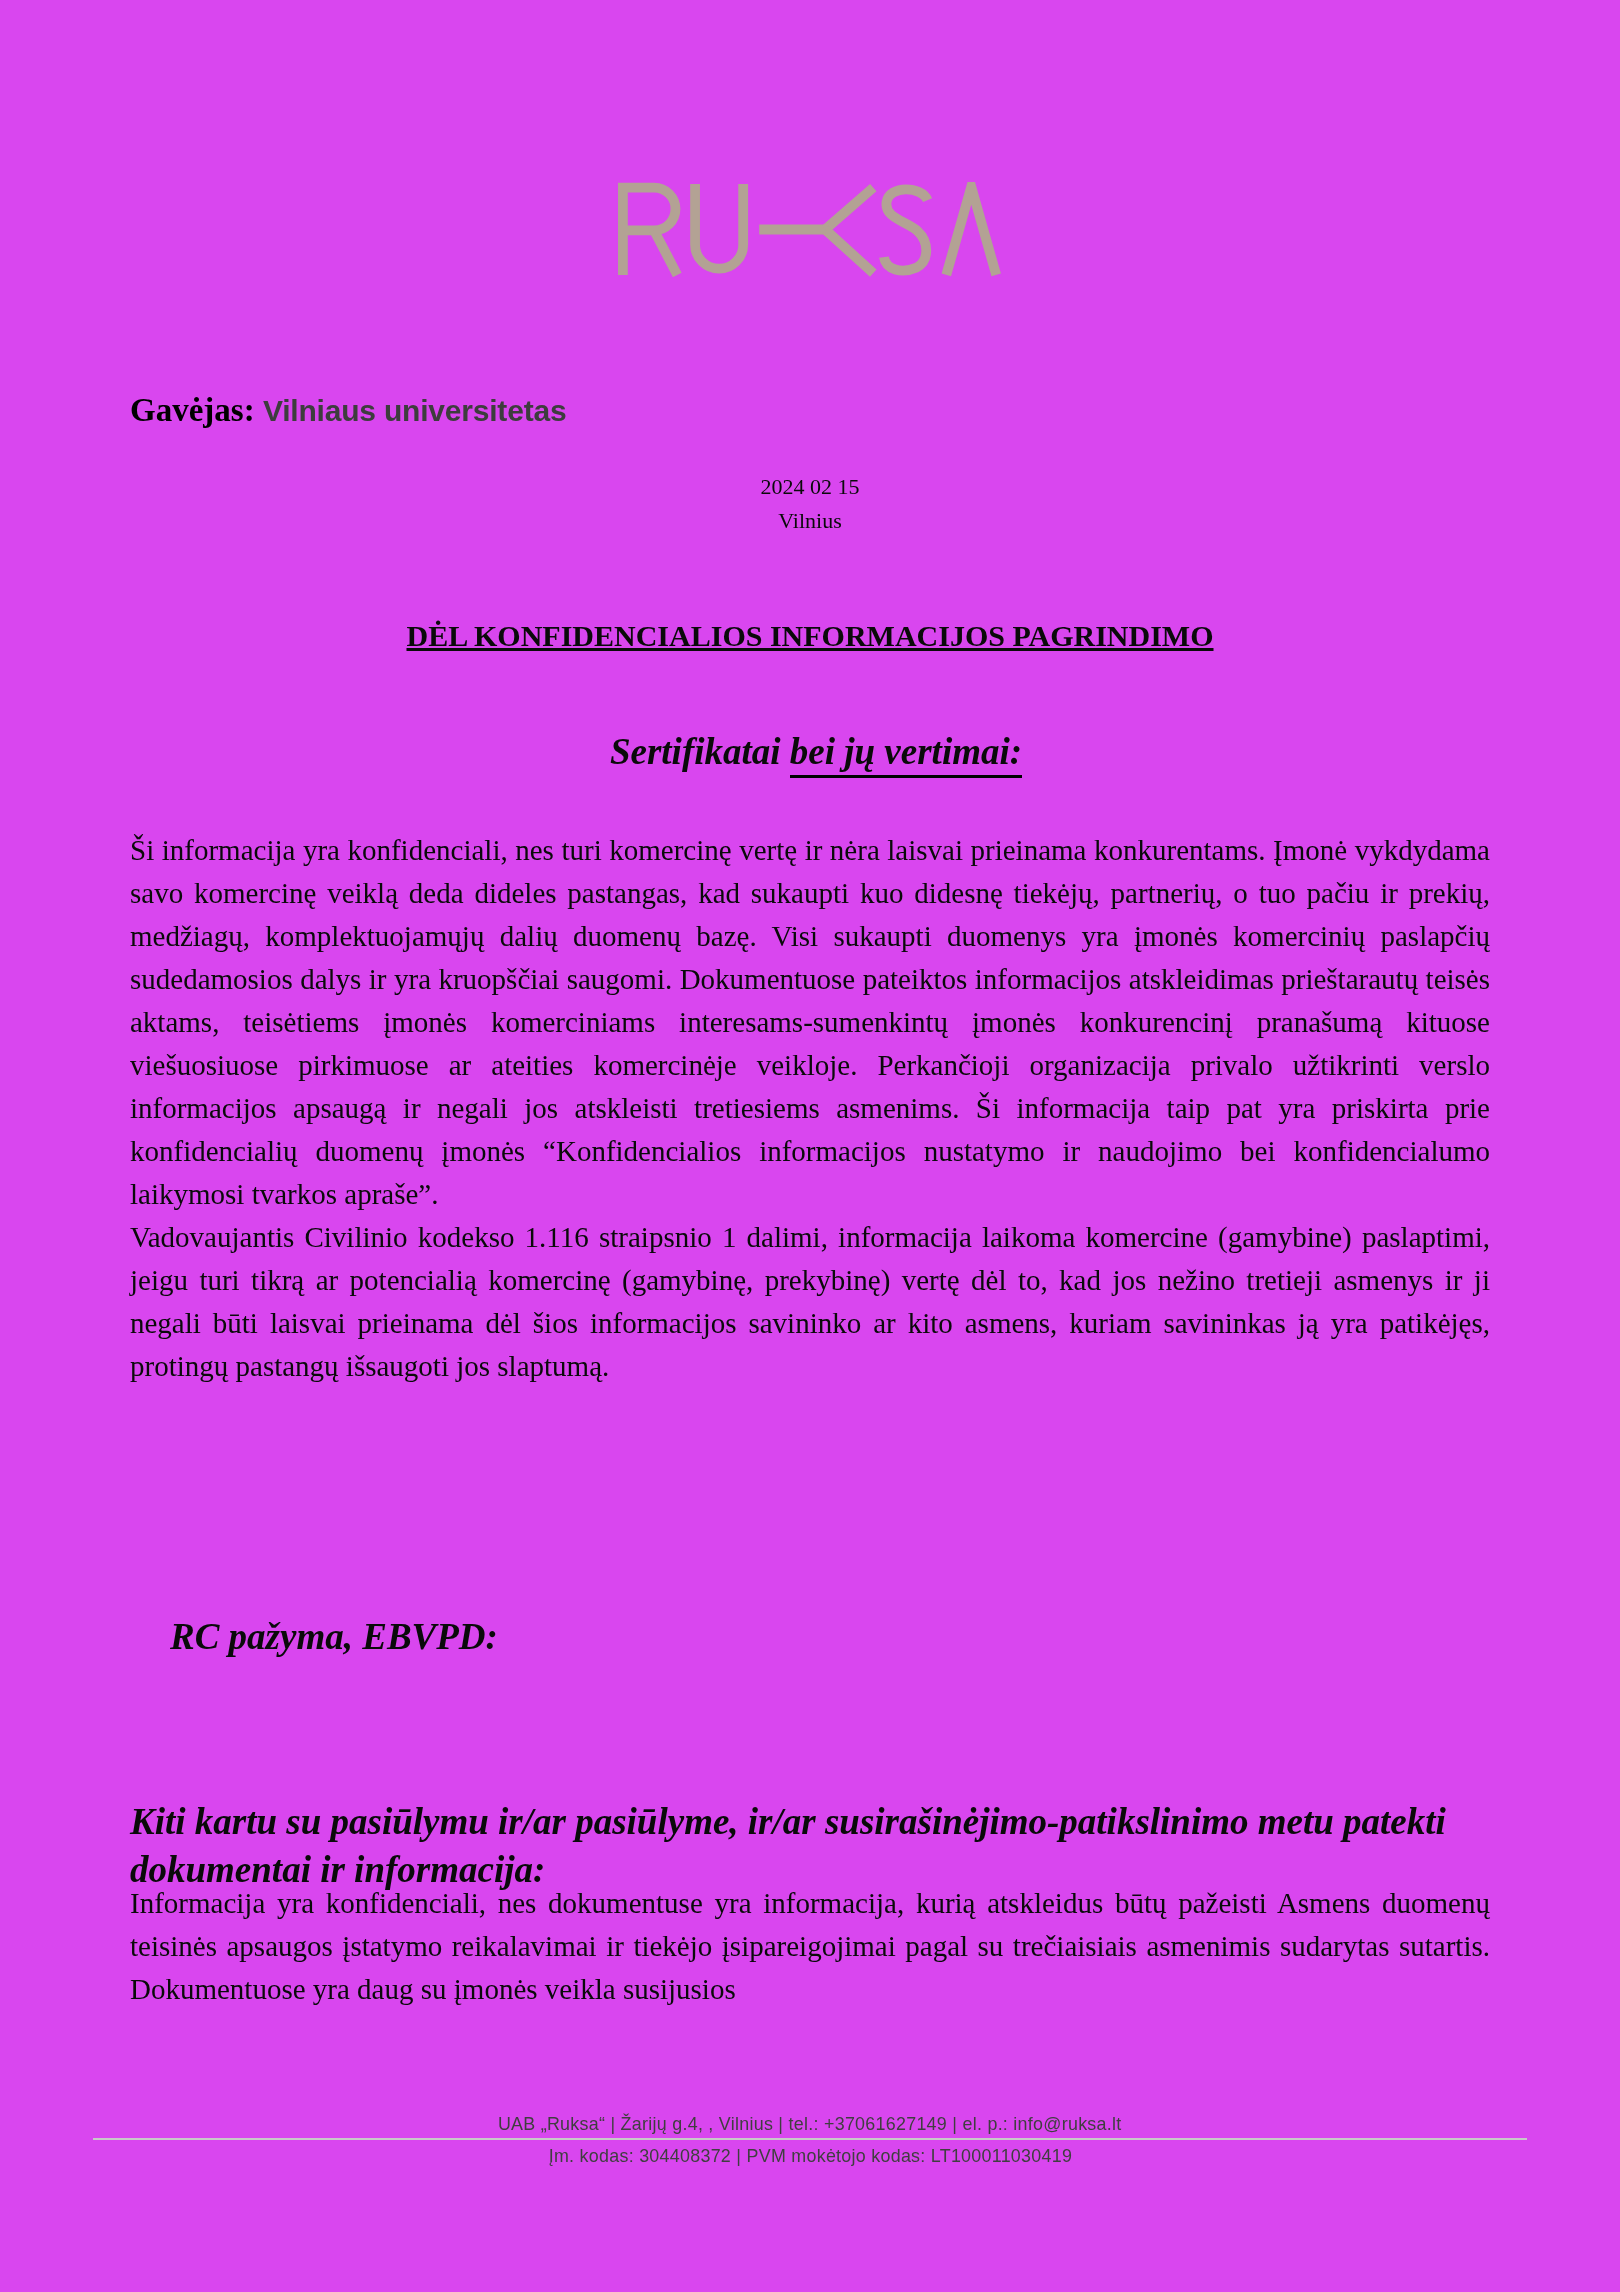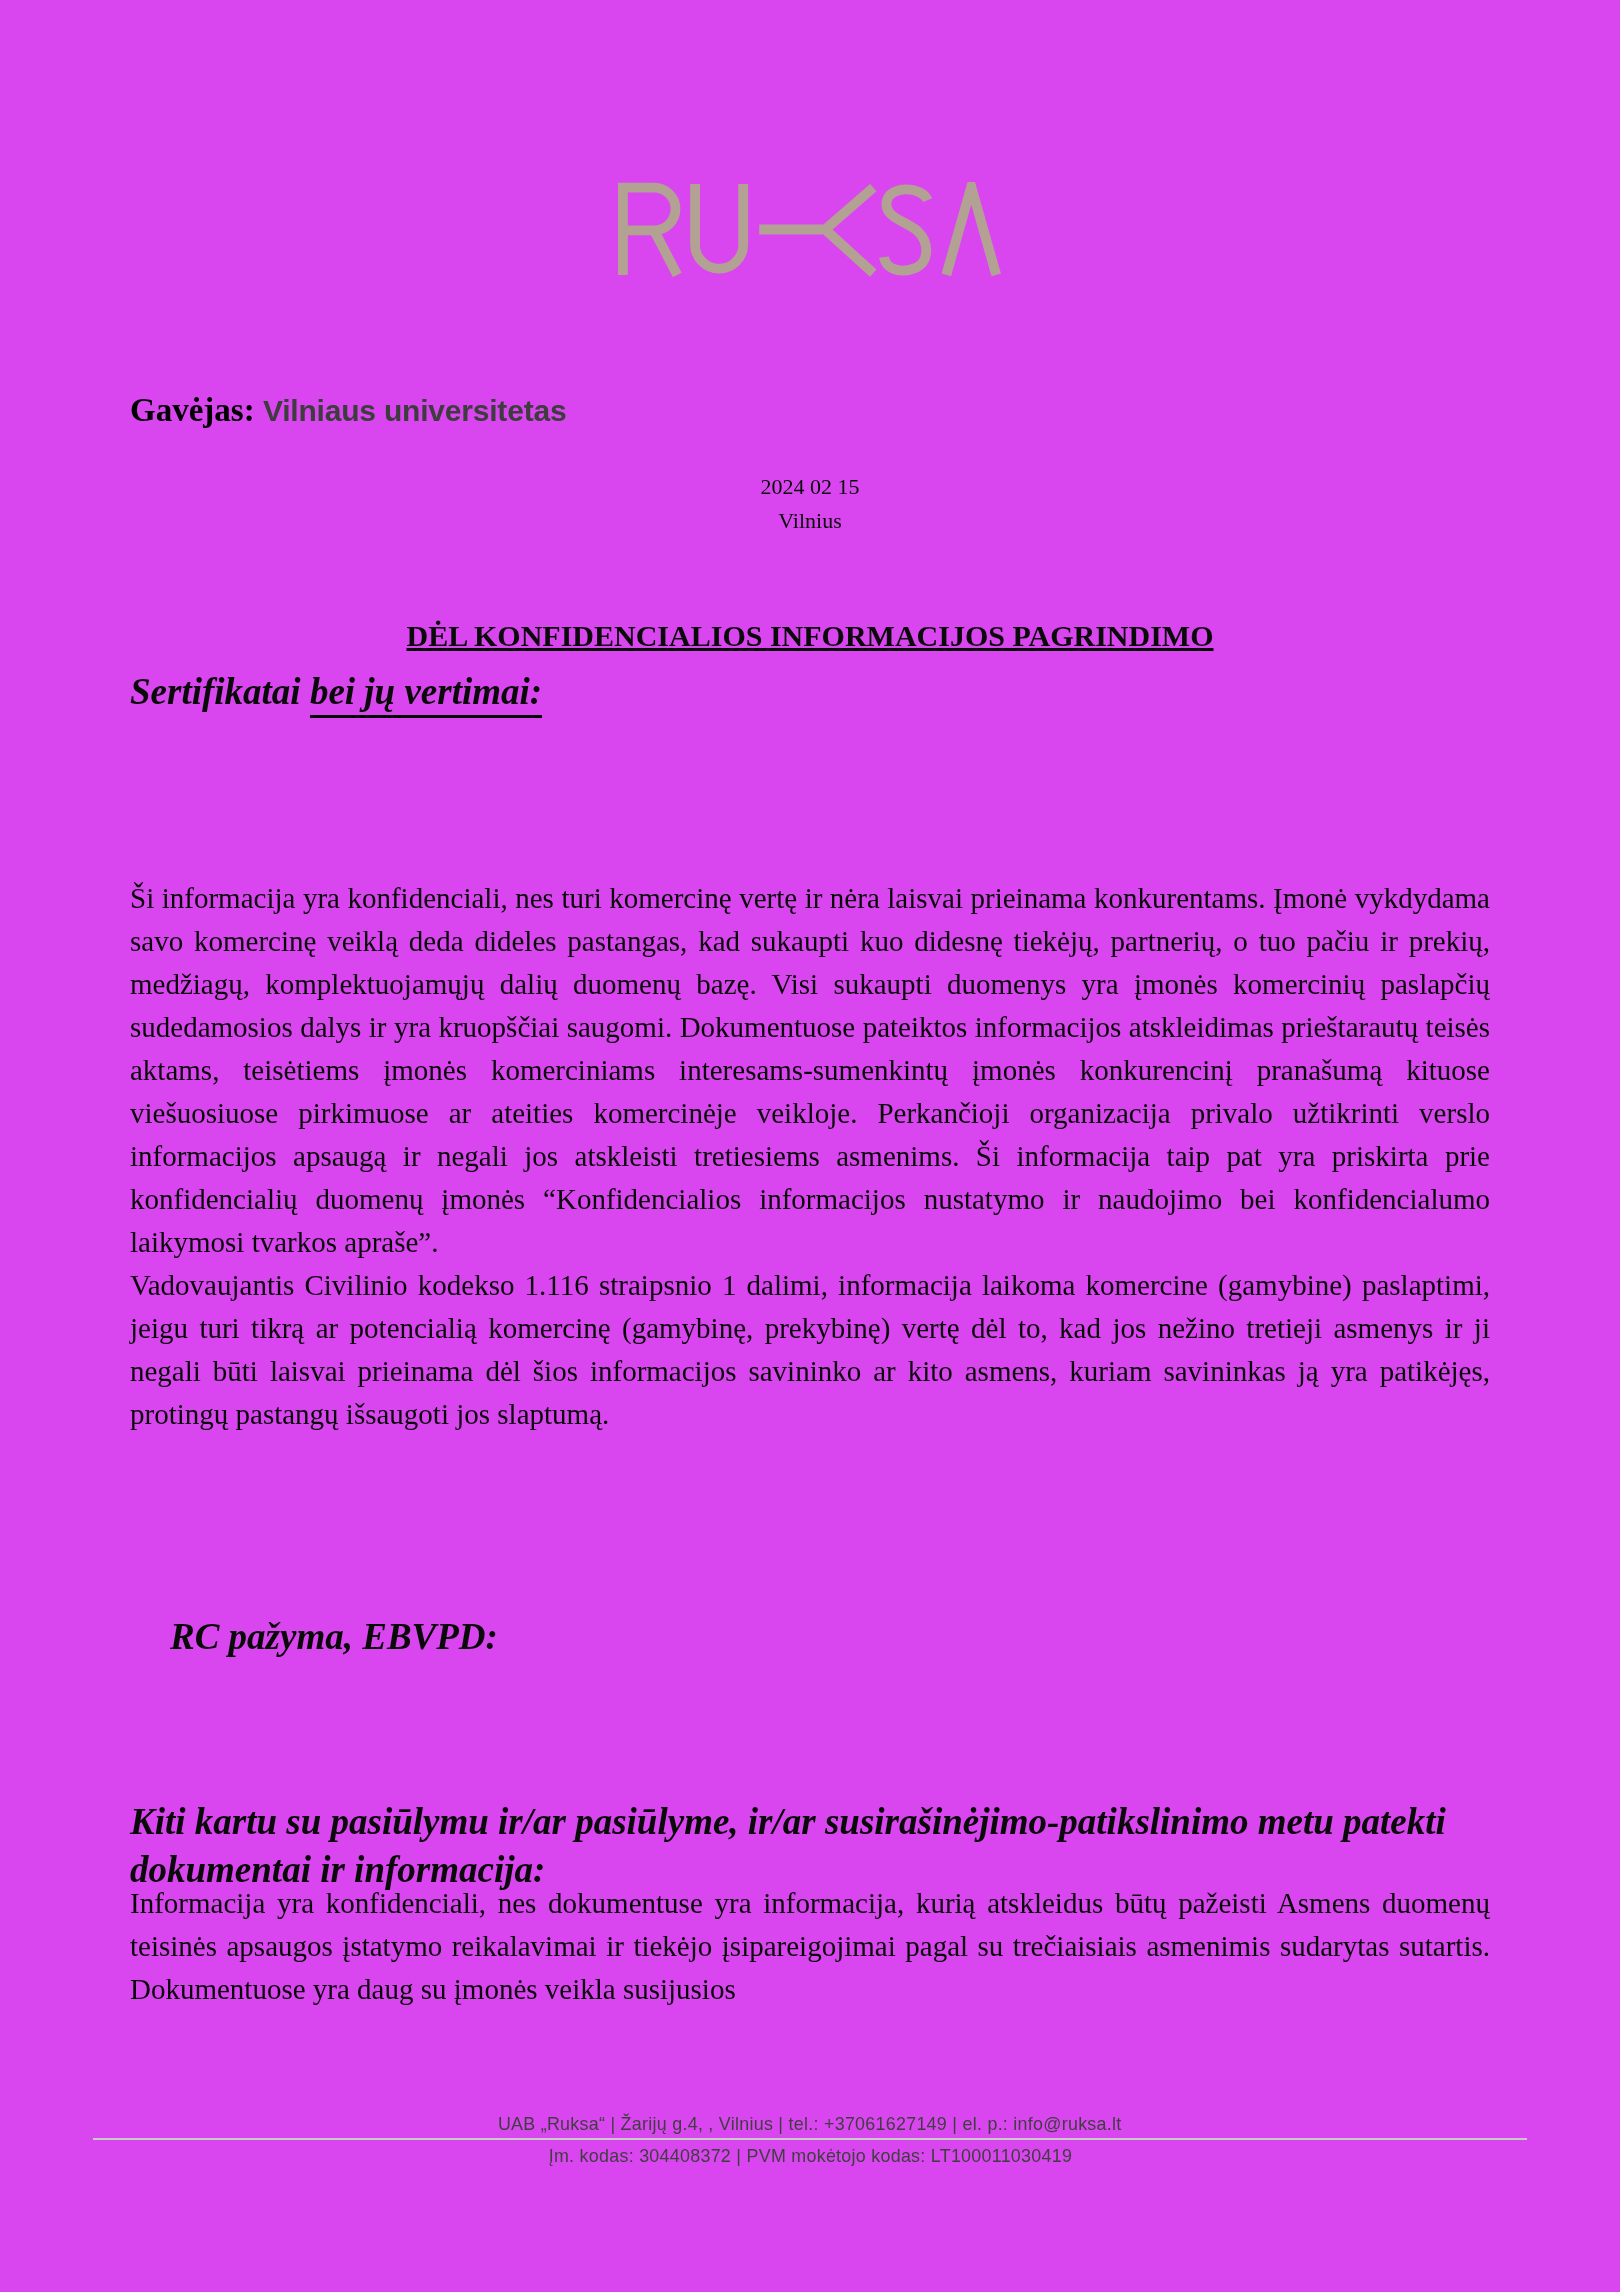--- a/index.html
+++ b/index.html
@@ -37,32 +37,32 @@
   .doc-title{
     position:absolute;top:619px;left:0;width:100%;
     text-align:center;font-size:30px;font-weight:bold;text-decoration:underline;
   }
   
   .h-italic{
     position:absolute;left:130px;width:1372px;
     font-size:37px;font-weight:bold;font-style:italic;
     line-height:48px;
   }
-  .h-cert{top:668px;}
+  .h-cert{top:728px;text-align:center;}
   .h-rc{top:1613px;margin-left:40px;}
   .h-other{top:1798px;width:1372px;}
   .uline{border-bottom:3.9px solid #000;padding-bottom:2.9px;}
   
   .body-block{
     position:absolute;left:130px;width:1360px;
     font-size:29px;line-height:43px;
     text-align:justify;text-align-last:left;
   }
   .body-block p{margin:0;}
-  .blk-main{top:829px;margin-top:48px;}
+  .blk-main{top:829px;}
   .blk-rc{top:1709px;}
   .blk-other{top:1882px;}
   
   .footer-rule{
     position:absolute;top:2138px;left:93px;width:1434px;height:2px;
     background:#c9c9c9;
   }
   .footer-line{
     position:absolute;left:0;width:100%;
     text-align:center;

